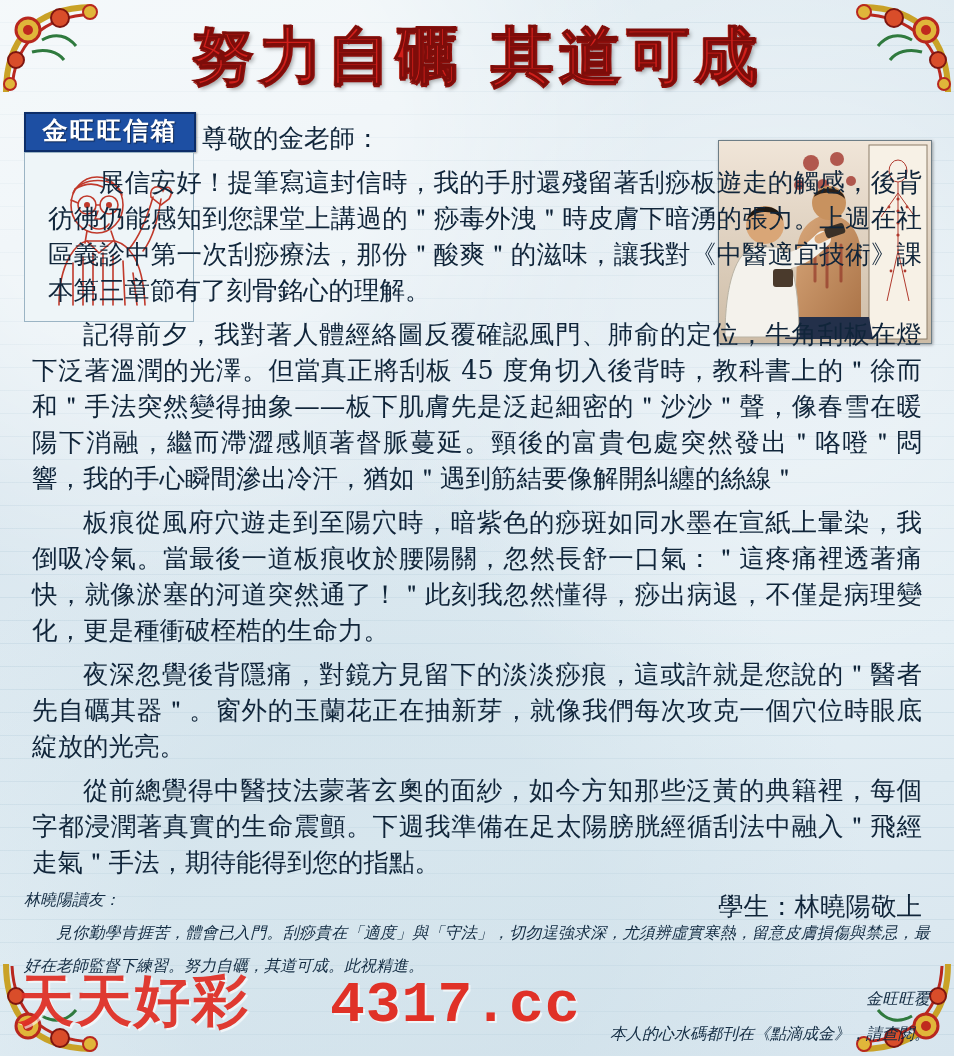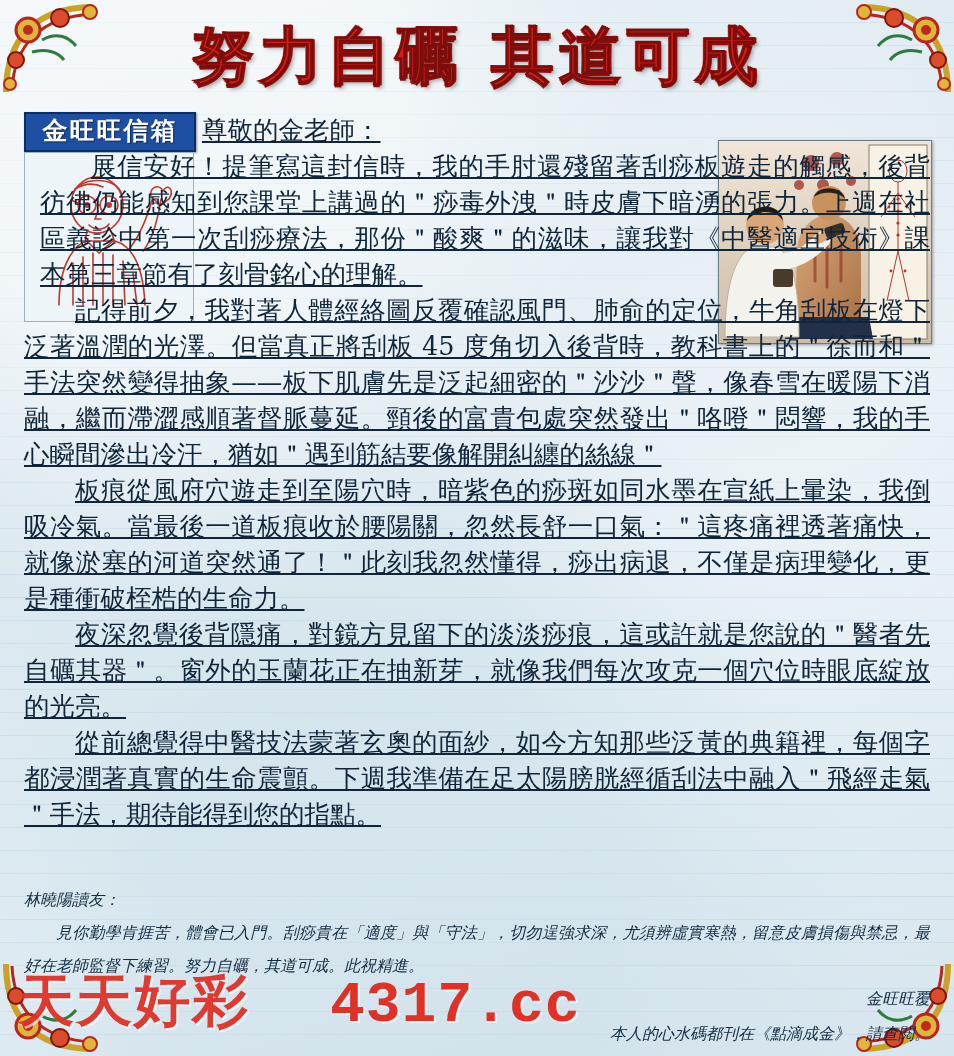--- a/index.html
+++ b/index.html
@@ -93,21 +93,21 @@
   .letter{
     position:absolute;
     left:24px;top:112px;width:906px;
     font-size:25.5px;
     line-height:36px;
     color:#10253a;
     font-family:"DejaVu Serif", serif;
     letter-spacing:0px;
     text-align:justify;
   }
-  .letter p{margin:0;text-decoration:underline;}
+  .letter p{margin:8px;}
   .salutation{margin-left:178px !important;}
   .wrap-top{
     
     margin-left:178px;
     margin-right:228px;
     text-align:justify;
     padding-left:16px;
   }
   .indent{text-indent:2em;}
   .full{margin-left:0;margin-right:0;}
@@ -329,20 +329,21 @@
     </svg>
   </div>
 
   <div class="letter">
     <p class="salutation">尊敬的金老師：</p>
     <p class="wrap-top indent">展信安好！提筆寫這封信時，我的手肘還殘留著刮痧板遊走的觸感，後背彷彿仍能感知到您課堂上講過的＂痧毒外洩＂時皮膚下暗湧的張力。上週在社區義診中第一次刮痧療法，那份＂酸爽＂的滋味，讓我對《中醫適宜技術》課本第三章節有了刻骨銘心的理解。</p>
     <p class="full indent">記得前夕，我對著人體經絡圖反覆確認風門、肺俞的定位，牛角刮板在燈下泛著溫潤的光澤。但當真正將刮板 45 度角切入後背時，教科書上的＂徐而和＂手法突然變得抽象——板下肌膚先是泛起細密的＂沙沙＂聲，像春雪在暖陽下消融，繼而滯澀感順著督脈蔓延。頸後的富貴包處突然發出＂咯噔＂悶響，我的手心瞬間滲出冷汗，猶如＂遇到筋結要像解開糾纏的絲線＂</p>
     <p class="full indent">板痕從風府穴遊走到至陽穴時，暗紫色的痧斑如同水墨在宣紙上暈染，我倒吸冷氣。當最後一道板痕收於腰陽關，忽然長舒一口氣：＂這疼痛裡透著痛快，就像淤塞的河道突然通了！＂此刻我忽然懂得，痧出病退，不僅是病理變化，更是種衝破桎梏的生命力。</p>
     <p class="full indent">夜深忽覺後背隱痛，對鏡方見留下的淡淡痧痕，這或許就是您說的＂醫者先自礪其器＂。窗外的玉蘭花正在抽新芽，就像我們每次攻克一個穴位時眼底綻放的光亮。</p>
     <p class="full indent">從前總覺得中醫技法蒙著玄奧的面紗，如今方知那些泛黃的典籍裡，每個字都浸潤著真實的生命震顫。下週我準備在足太陽膀胱經循刮法中融入＂飛經走氣＂手法，期待能得到您的指點。</p>
+    <p class="sign">學生：林曉陽敬上</p>
   </div>
 
   <div class="reply">
     <p>林曉陽讀友：</p>
     <p class="indent">見你勤學肯捱苦，體會已入門。刮痧貴在「適度」與「守法」，切勿逞強求深，尤須辨虛實寒熱，留意皮膚損傷與禁忌，最好在老師監督下練習。努力自礪，其道可成。此祝精進。</p>
     <p class="rsign">金旺旺覆</p>
     <p class="rfoot" style="text-align:right">本人的心水碼都刊在《點滴成金》，請查閱。</p>
   </div>
 
   <div class="wm-left">天天好彩</div>

